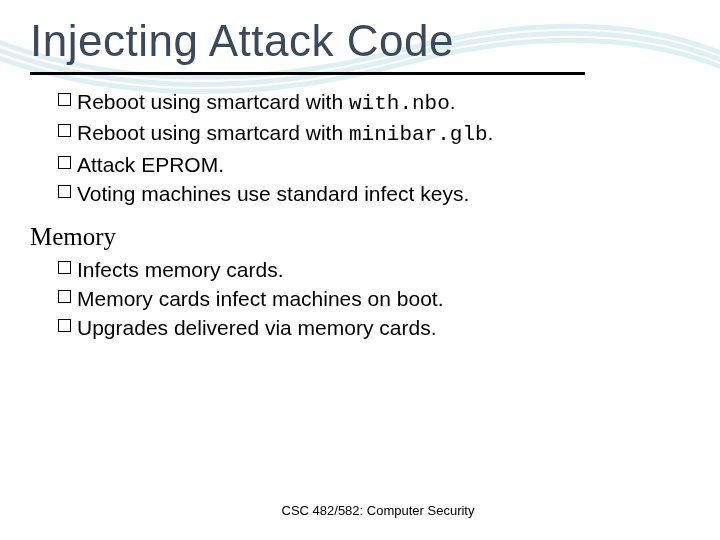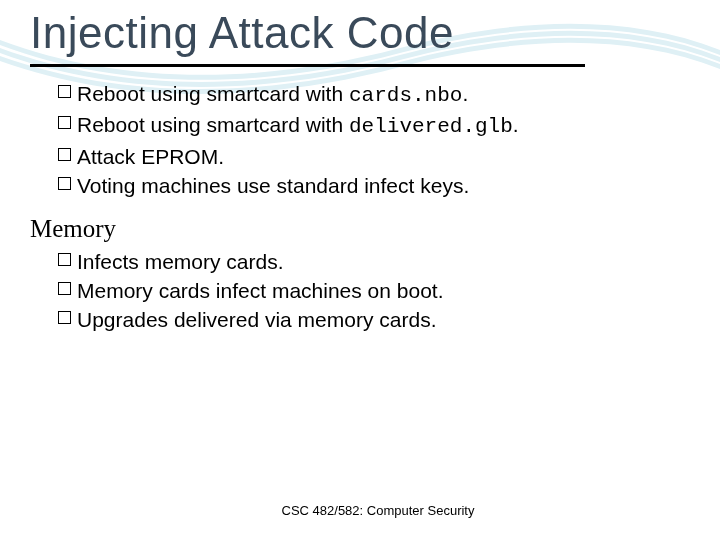--- a/index.html
+++ b/index.html
@@ -14,21 +14,21 @@
     top: 0;
     left: 0;
     width: 720px;
     height: 95px;
     z-index: 0;
     pointer-events: none;
   }
   .slide {
     position: relative;
     z-index: 1;
-    padding: 8px 30px 0 30px;
+    padding: 16px 30px 0 30px;
     height: 100%;
   }
   .title {
     font-family: 'Trebuchet MS', 'Segoe UI', Arial, sans-serif;
     font-size: 44px;
     font-weight: 400;
     color: #3a4a5a;
     letter-spacing: 0.5px;
     margin-bottom: 6px;
   }
@@ -90,27 +90,27 @@
 
 <div class="slide">
   <h1 class="title">Injecting Attack Code</h1>
   <hr class="title-rule">
 
   <div>
     <ul class="bullet-list">
       <li class="bullet-item">
         <span class="bullet-box"></span>
         <span>
-          <span>Reboot using smartcard with </span><span class="mono">cards.nbo</span><span>.</span>
+          <span>Reboot using smartcard with </span><span class="mono">with.nbo</span><span>.</span>
         </span>
       </li>
       <li class="bullet-item">
         <span class="bullet-box"></span>
         <span>
-          <span>Reboot using smartcard with </span><span class="mono">delivered.glb</span><span>.</span>
+          <span>Reboot using smartcard with </span><span class="mono">minibar.glb</span><span>.</span>
         </span>
       </li>
       <li class="bullet-item">
         <span class="bullet-box"></span>
         <span>Attack EPROM.</span>
       </li>
       <li class="bullet-item">
         <span class="bullet-box"></span>
         <span>Voting machines use standard infect keys.</span>
       </li>

